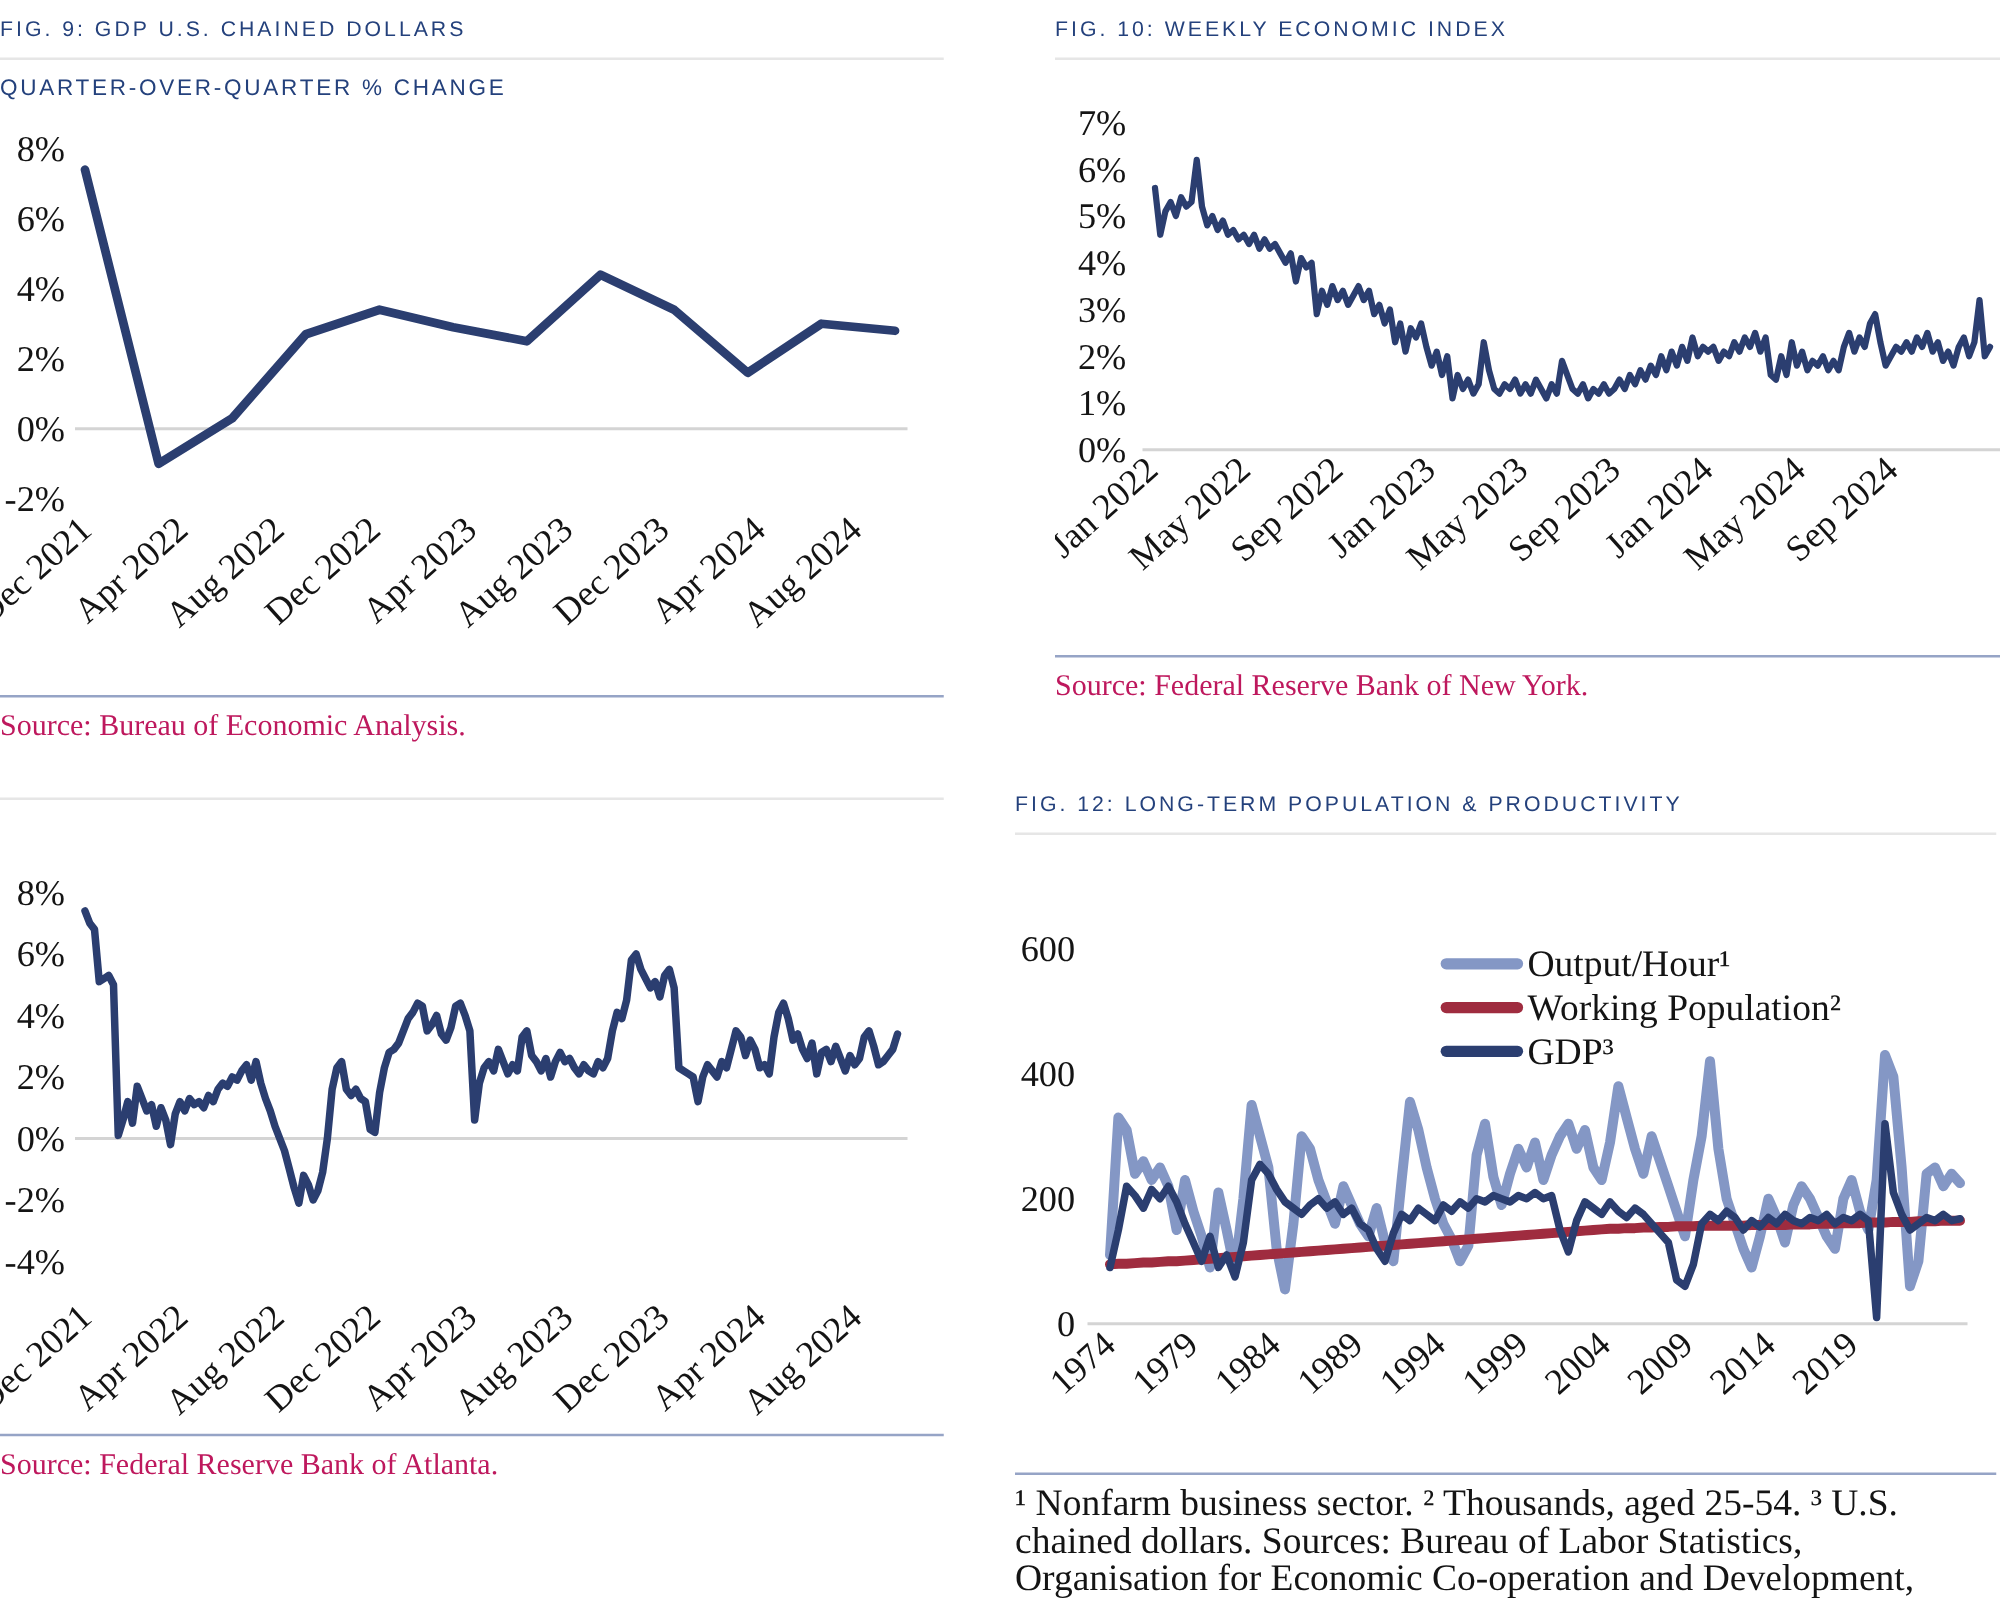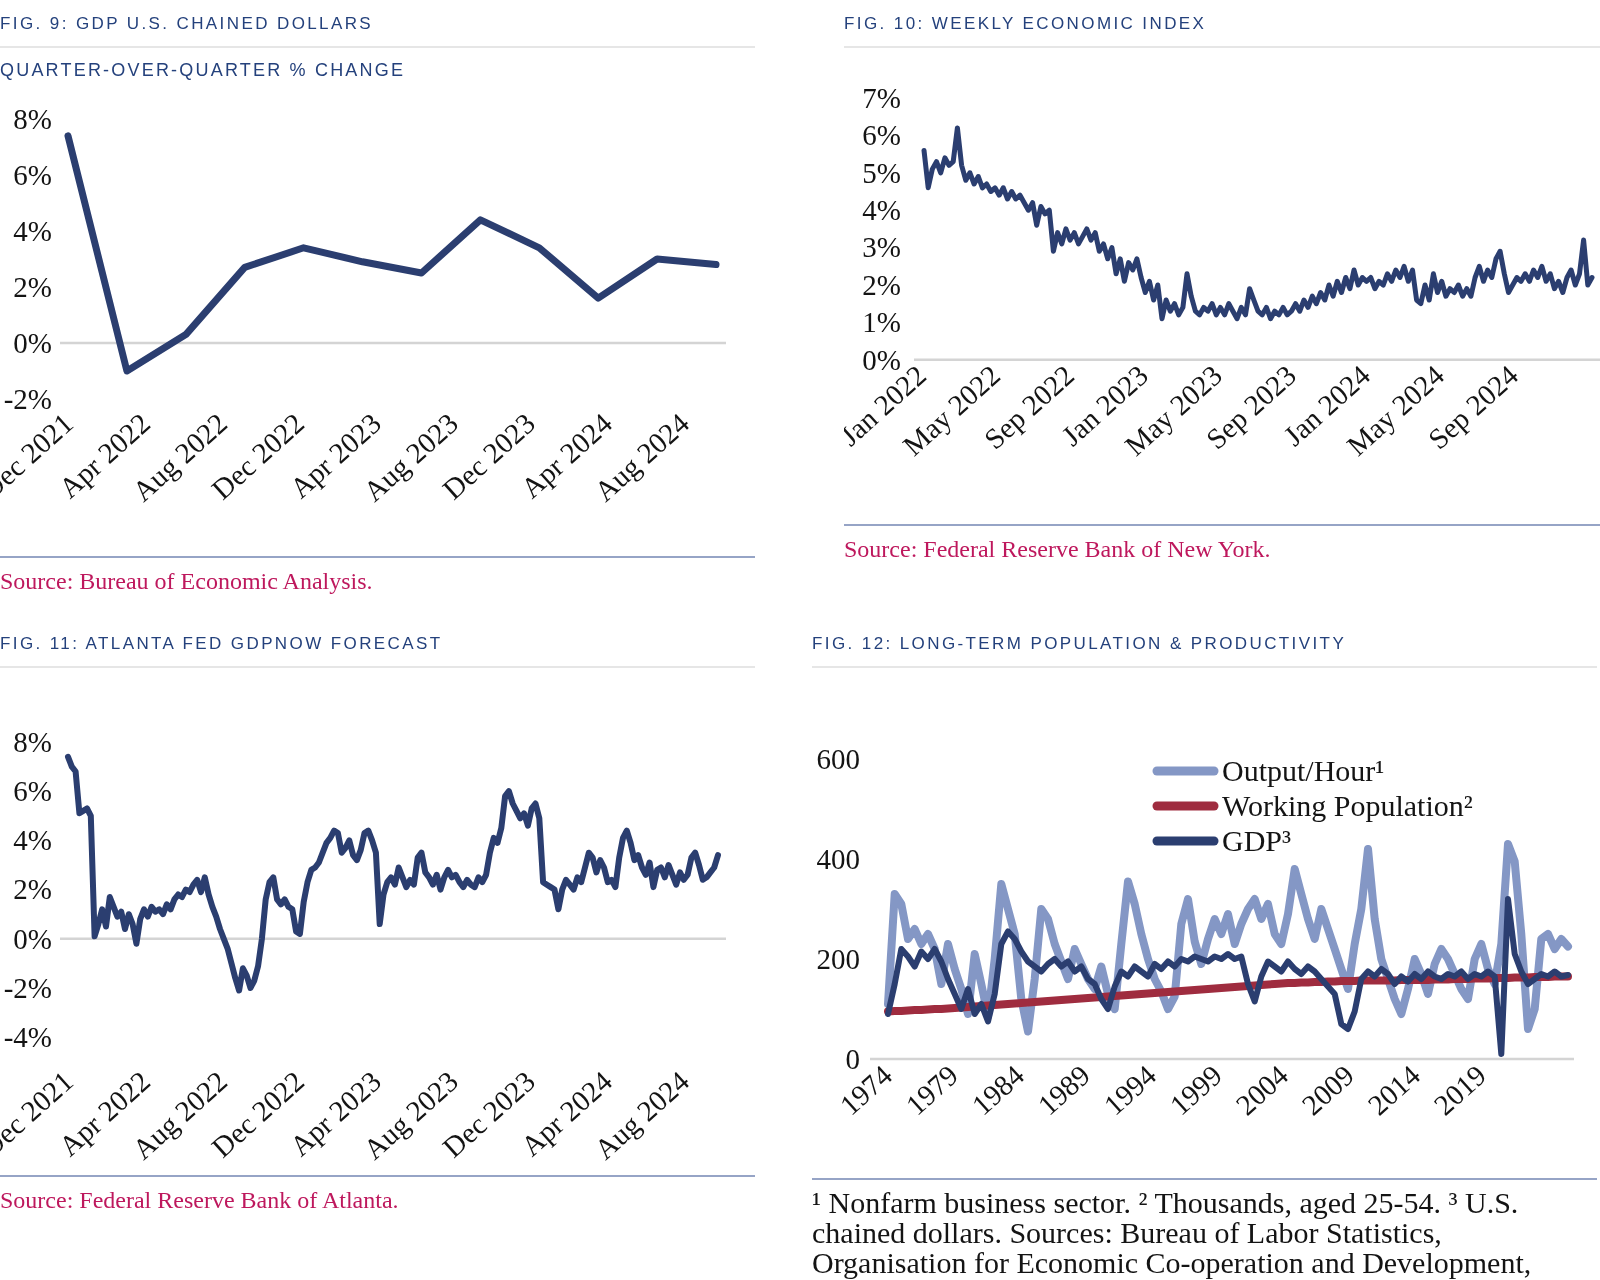--- a/index.html
+++ b/index.html
@@ -83,21 +83,20 @@
       <text transform="translate(528 316) rotate(-42)" text-anchor="end" font-size="29" fill="#141414">Jan 2024</text>
       <text transform="translate(602 316) rotate(-42)" text-anchor="end" font-size="29" fill="#141414">May 2024</text>
       <text transform="translate(676 316) rotate(-42)" text-anchor="end" font-size="29" fill="#141414">Sep 2024</text>
       <polyline points="80.0,88.4 84.2,125.8 88.3,107.1 92.5,99.6 96.7,110.8 100.9,95.8 105.0,103.3 109.2,99.6 113.4,65.9 117.6,103.3 121.8,118.3 125.9,110.8 130.1,122.0 134.3,114.5 138.4,125.8 142.6,122.0 146.8,129.5 151.0,125.8 155.2,133.2 159.3,125.8 163.5,137.0 167.7,129.5 171.8,137.0 176.0,133.2 180.2,140.7 184.4,148.2 188.6,140.7 192.7,163.2 196.9,144.5 201.1,151.9 205.3,148.2 209.4,189.3 213.6,170.6 217.8,181.9 221.9,166.9 226.1,178.1 230.3,170.6 234.5,181.9 238.7,174.4 242.8,166.9 247.0,178.1 251.2,170.6 255.3,189.3 259.5,181.9 263.7,196.8 267.9,185.6 272.1,211.8 276.2,196.8 280.4,219.3 284.6,200.6 288.8,208.0 292.9,196.8 297.1,215.5 301.3,230.5 305.4,219.3 309.6,238.0 313.8,223.0 318.0,256.7 322.1,238.0 326.3,249.2 330.5,241.7 334.7,252.9 338.9,245.4 343.0,211.8 347.2,234.2 351.4,249.2 355.6,252.9 359.7,245.4 363.9,249.2 368.1,241.7 372.3,252.9 376.4,245.4 380.6,252.9 384.8,241.7 388.9,249.2 393.1,256.7 397.3,245.4 401.5,252.9 405.6,226.7 409.8,238.0 414.0,249.2 418.2,252.9 422.4,245.4 426.5,256.7 430.7,249.2 434.9,252.9 439.1,245.4 443.2,252.9 447.4,249.2 451.6,241.7 455.8,249.2 459.9,238.0 464.1,245.4 468.3,234.2 472.4,241.7 476.6,230.5 480.8,238.0 485.0,223.0 489.1,234.2 493.3,219.3 497.5,230.5 501.7,215.5 505.9,226.7 510.0,208.0 514.2,223.0 518.4,215.5 522.5,219.3 526.7,215.5 530.9,226.7 535.1,219.3 539.3,223.0 543.4,211.8 547.6,219.3 551.8,208.0 556.0,215.5 560.1,204.3 564.3,219.3 568.5,208.0 572.6,238.0 576.8,241.7 581.0,223.0 585.2,238.0 589.4,211.8 593.5,230.5 597.7,219.3 601.9,234.2 606.0,226.7 610.2,230.5 614.4,223.0 618.6,234.2 622.8,226.7 626.9,234.2 631.1,215.5 635.3,204.3 639.5,219.3 643.6,208.0 647.8,215.5 652.0,196.8 656.1,189.3 660.3,211.8 664.5,230.5 668.7,223.0 672.9,215.5 677.0,219.3 681.2,211.8 685.4,219.3 689.5,208.0 693.7,215.5 697.9,204.3 702.1,219.3 706.3,211.8 710.4,226.7 714.6,219.3 718.8,230.5 723.0,215.5 727.1,208.0 731.3,223.0 735.5,211.8 739.6,178.1 743.8,223.0 748.0,215.5" fill="none" stroke="#2b3e70" stroke-width="5" stroke-linejoin="round" stroke-linecap="round"></polyline>
     </svg>
   <div class="panel-rule"></div>
   <div class="source">Source: Federal Reserve Bank of New York.</div>
 </div>
 
 <div class="panel" style="left:0;top:630px;width:755px">
-  <div class="fig-title">FIG. 11: ATLANTA FED GDPNOW FORECAST</div>
   <div class="title-rule"></div>
   <div class="spacer40"></div>
   <svg class="chart tight" viewBox="0 0 755 455" width="755" height="455" style="font-family: &quot;Liberation Serif&quot;, serif;">
       <line x1="60" y1="230.8" x2="726" y2="230.8" stroke="#d4d4d4" stroke-width="2.5"></line>
       <text x="52" y="34.0" text-anchor="end" dy="0.34em" font-size="29" fill="#141414">8%</text>
       <text x="52" y="83.2" text-anchor="end" dy="0.34em" font-size="29" fill="#141414">6%</text>
       <text x="52" y="132.4" text-anchor="end" dy="0.34em" font-size="29" fill="#141414">4%</text>
       <text x="52" y="181.6" text-anchor="end" dy="0.34em" font-size="29" fill="#141414">2%</text>
       <text x="52" y="230.8" text-anchor="end" dy="0.34em" font-size="29" fill="#141414">0%</text>
       <text x="52" y="280.0" text-anchor="end" dy="0.34em" font-size="29" fill="#141414">-2%</text>

